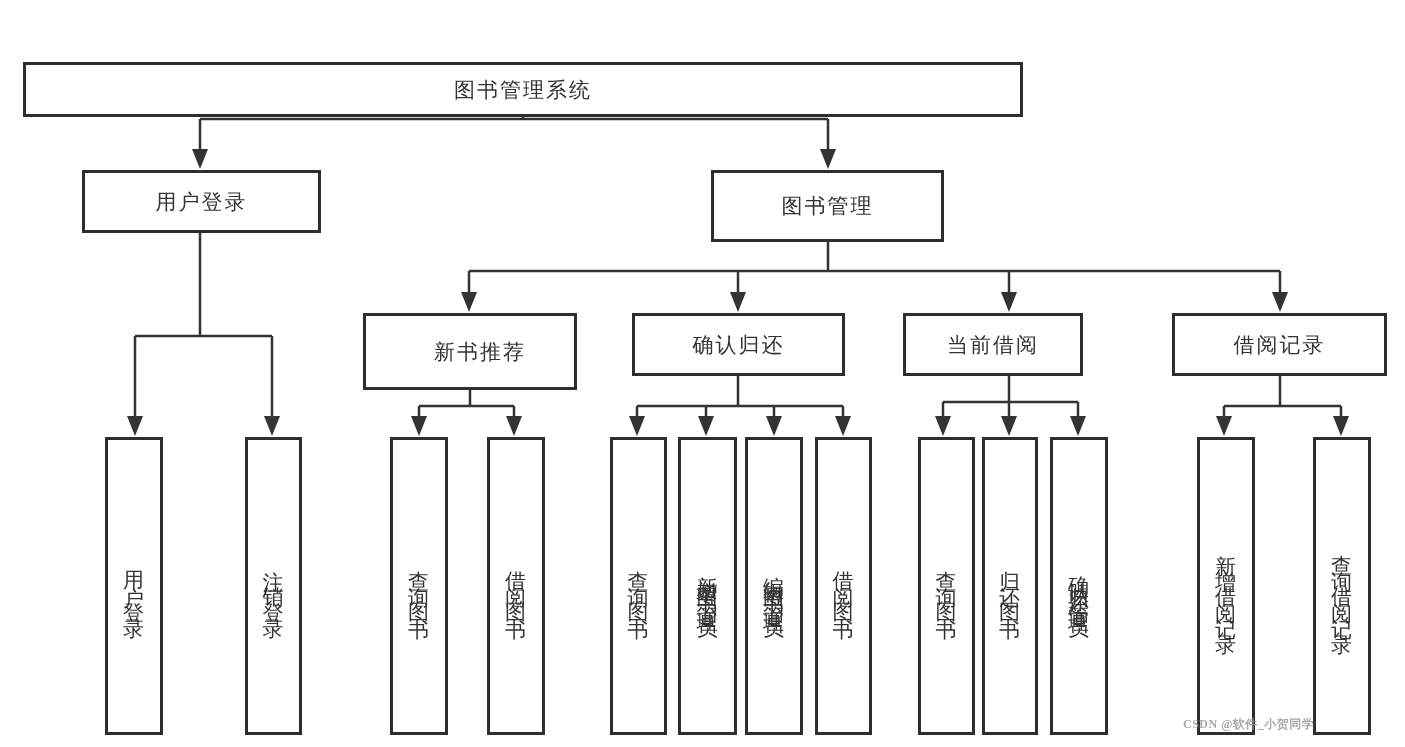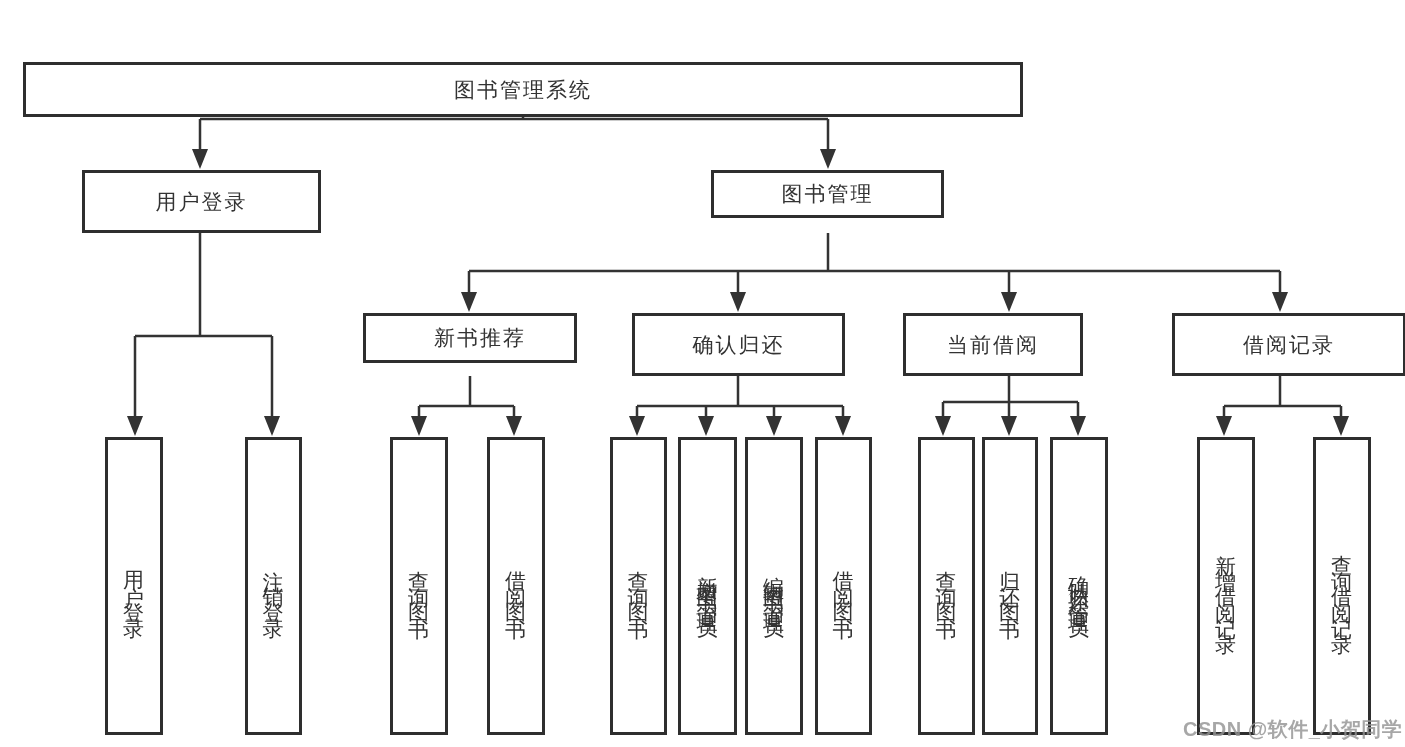--- a/index.html
+++ b/index.html
@@ -16,22 +16,22 @@
   .leaf {
     position:absolute; box-sizing:border-box; border:3px solid #2e2e2e; background:#ffffff;
     display:flex; align-items:center; justify-content:center;
     writing-mode:vertical-rl; text-orientation:mixed;
     font-size:21px; letter-spacing:16px; line-height:1; z-index:2;
     top:437px; height:298px;
   }
   .leaf.tight { letter-spacing:6px; }
   .watermark {
     position:absolute; left:1183px; top:716px; z-index:6;
-    font-size:20px; font-weight:bold; color:rgba(148,148,148,0.82);
-    letter-spacing:0.5px; white-space:nowrap; pointer-events:none;
+    font-size:12px; font-weight:bold; color:rgba(148,148,148,0.82);
+    letter-spacing:0.5px; white-space:nowrap; pointer-events:none;font-family:Liberation Serif, serif;
   }
 </style>
 </head>
 <body>
 
 <div class="stage">
 
   <svg class="connectors" viewBox="0 0 1405 747" xmlns="http://www.w3.org/2000/svg">
     <g stroke="#333333" stroke-width="2.5" fill="none">
 
@@ -68,26 +68,26 @@
       <polygon points="1001,416 1017,416 1009,436"></polygon>
       <polygon points="1070,416 1086,416 1078,436"></polygon>
       <polygon points="1216,416 1232,416 1224,436"></polygon>
       <polygon points="1333,416 1349,416 1341,436"></polygon>
     </g>
   </svg>
 
   <div class="node" style="left:23px; top:14px; width:1000px; height:55px;margin-top:48px;">图书管理系统</div>
 
   <div class="node" style="left:82px; top:170px; width:239px; height:63px;">用户登录</div>
-  <div class="node" style="left:711px; top:170px; width:233px; height:48px;">图书管理</div>
+  <div class="node" style="left:711px; top:170px; width:233px; height:72px;">图书管理</div>
 
-  <div class="node" style="left:363px; top:313px; width:214px; height:50px;padding-left:20px;">新书推荐</div>
+  <div class="node" style="left:363px; top:313px; width:214px; height:77px;padding-left:20px;">新书推荐</div>
   <div class="node" style="left:632px; top:313px; width:213px; height:63px;">确认归还</div>
   <div class="node" style="left:903px; top:313px; width:180px; height:63px;">当前借阅</div>
-  <div class="node" style="left:1172px; top:313px; width:234px; height:63px;">借阅记录</div>
+  <div class="node" style="left:1172px; top:313px; width:215px; height:63px;">借阅记录</div>
 
   <div class="leaf" style="left:105px; width:58px;">用户登录</div>
   <div class="leaf" style="left:245px; width:57px;">注销登录</div>
 
   <div class="leaf" style="left:390px; width:58px;">查询图书</div>
   <div class="leaf" style="left:487px; width:58px;">借阅图书</div>
 
   <div class="leaf" style="left:610px; width:57px;">查询图书</div>
   <div class="leaf tight" style="left:678px; width:59px;">新增图书（管理员）</div>
   <div class="leaf tight" style="left:745px; width:58px;">编辑图书（管理员）</div>

